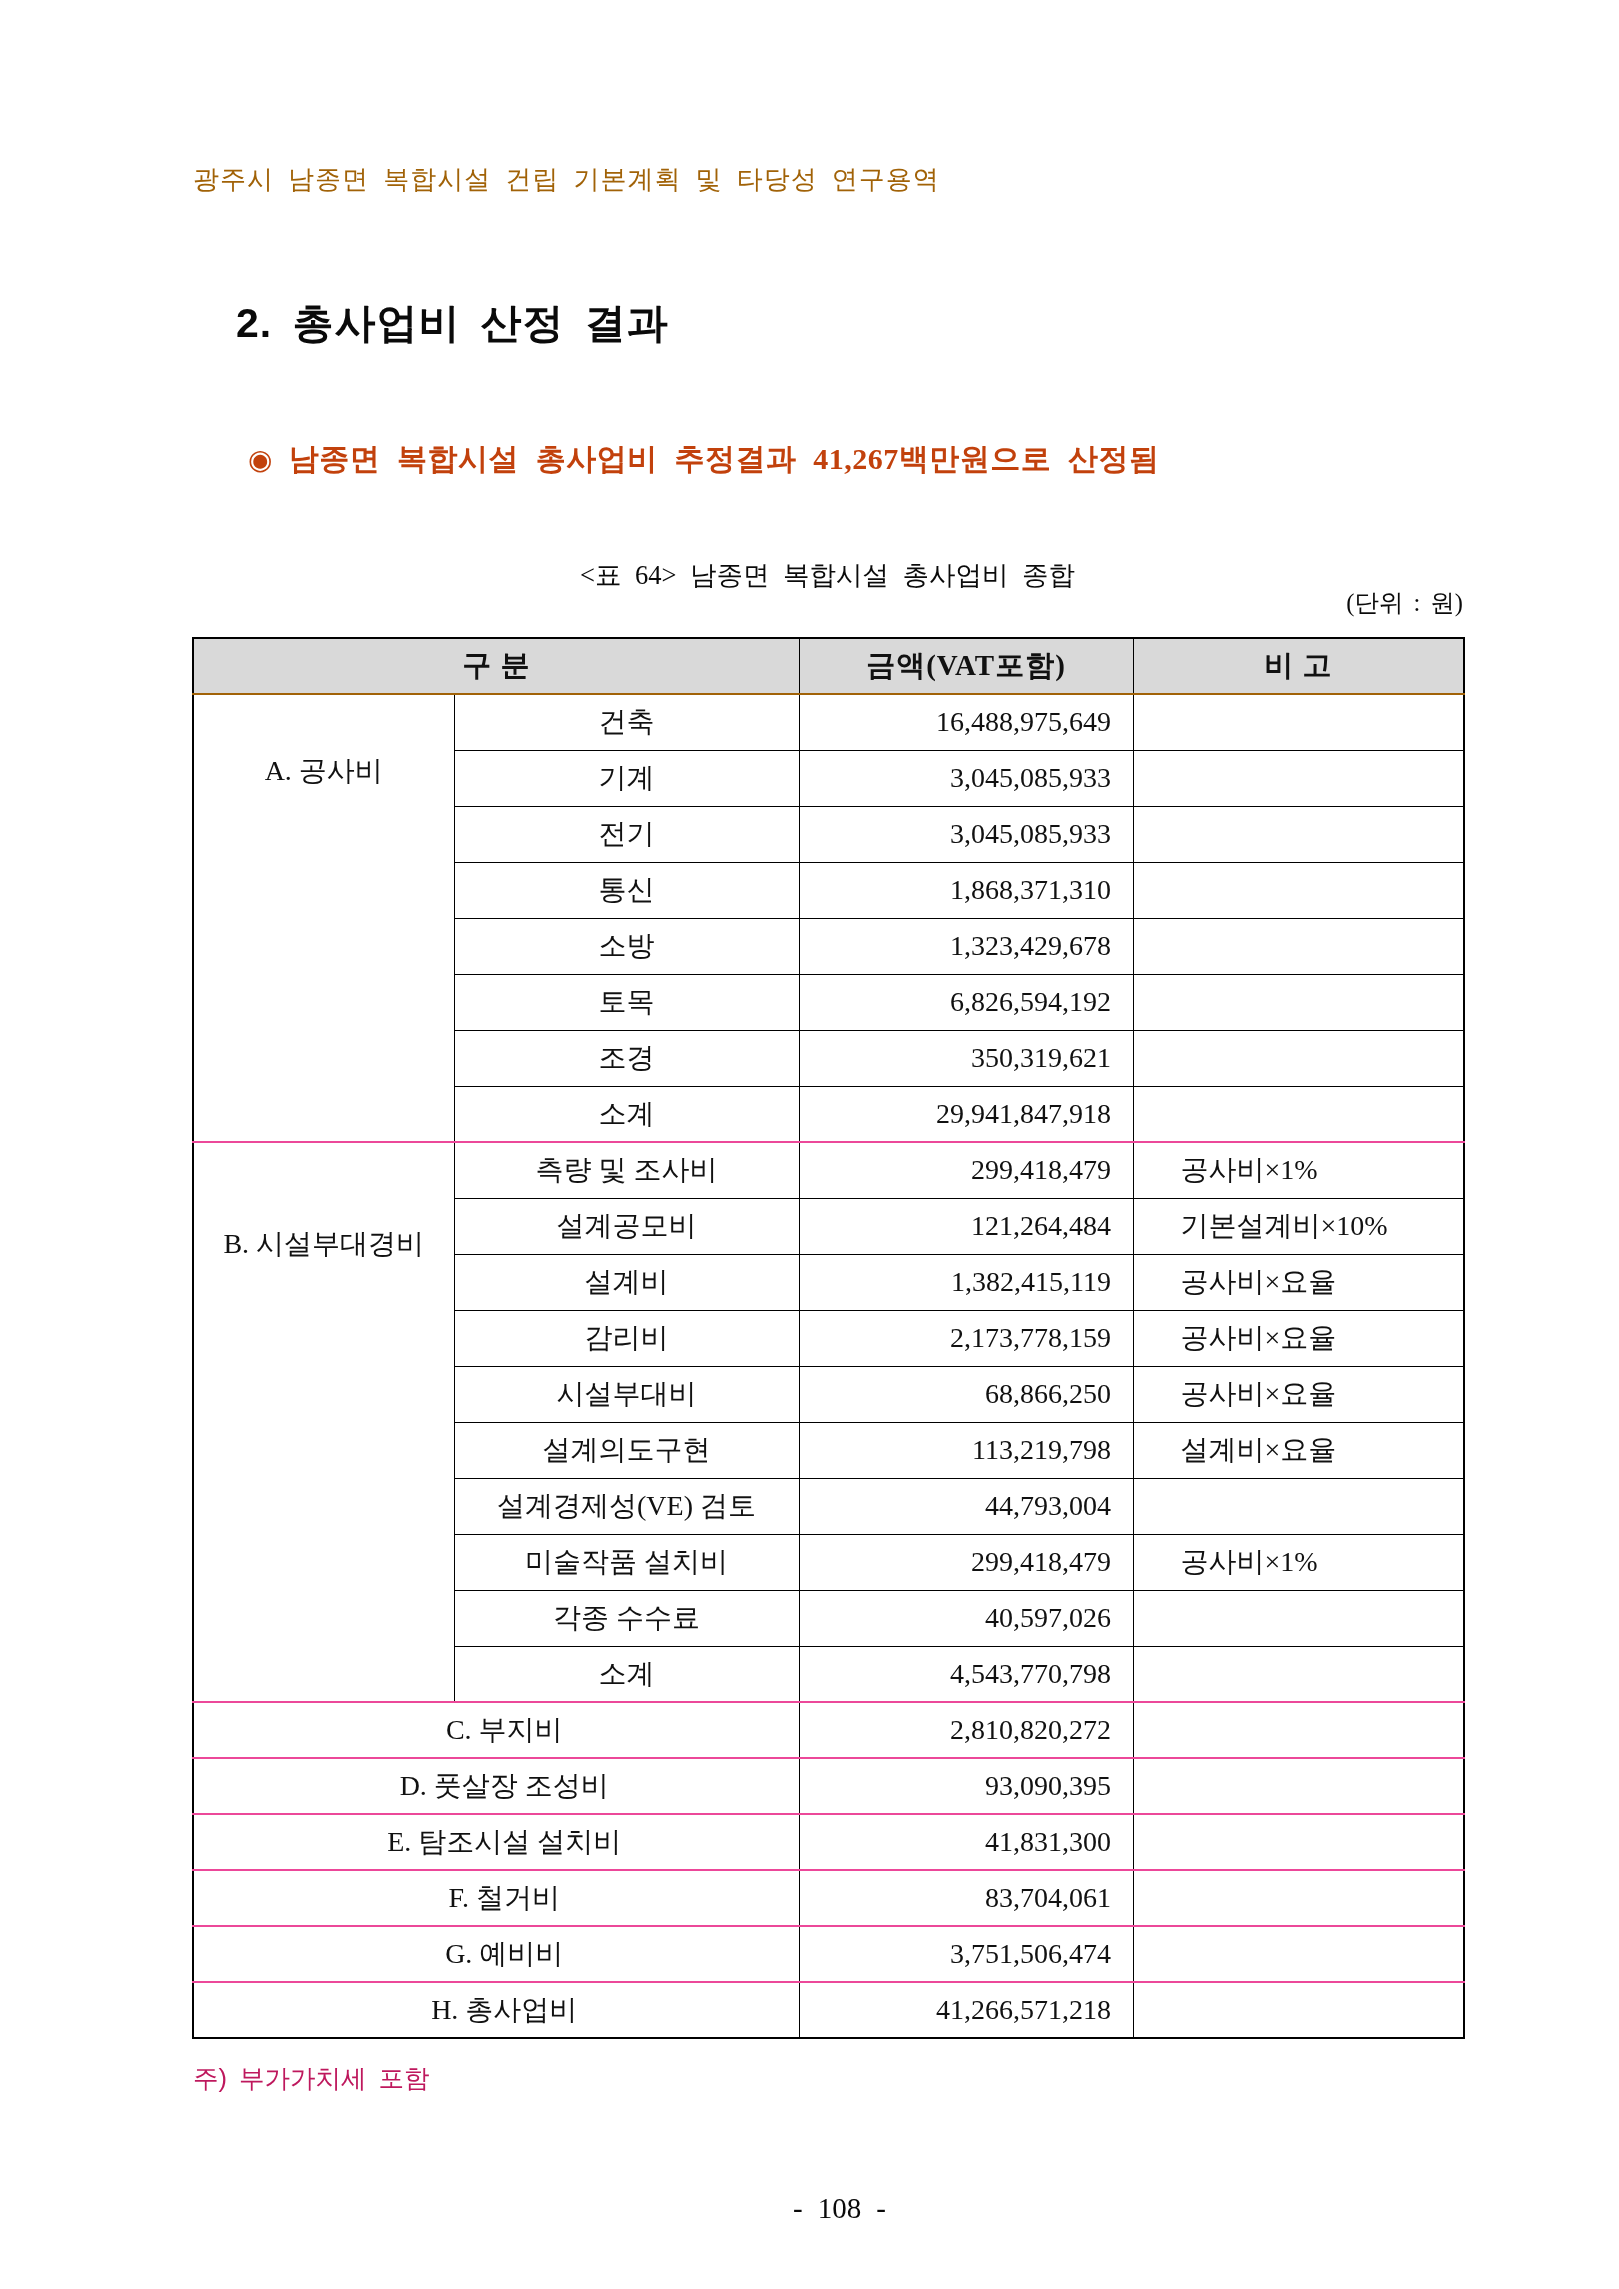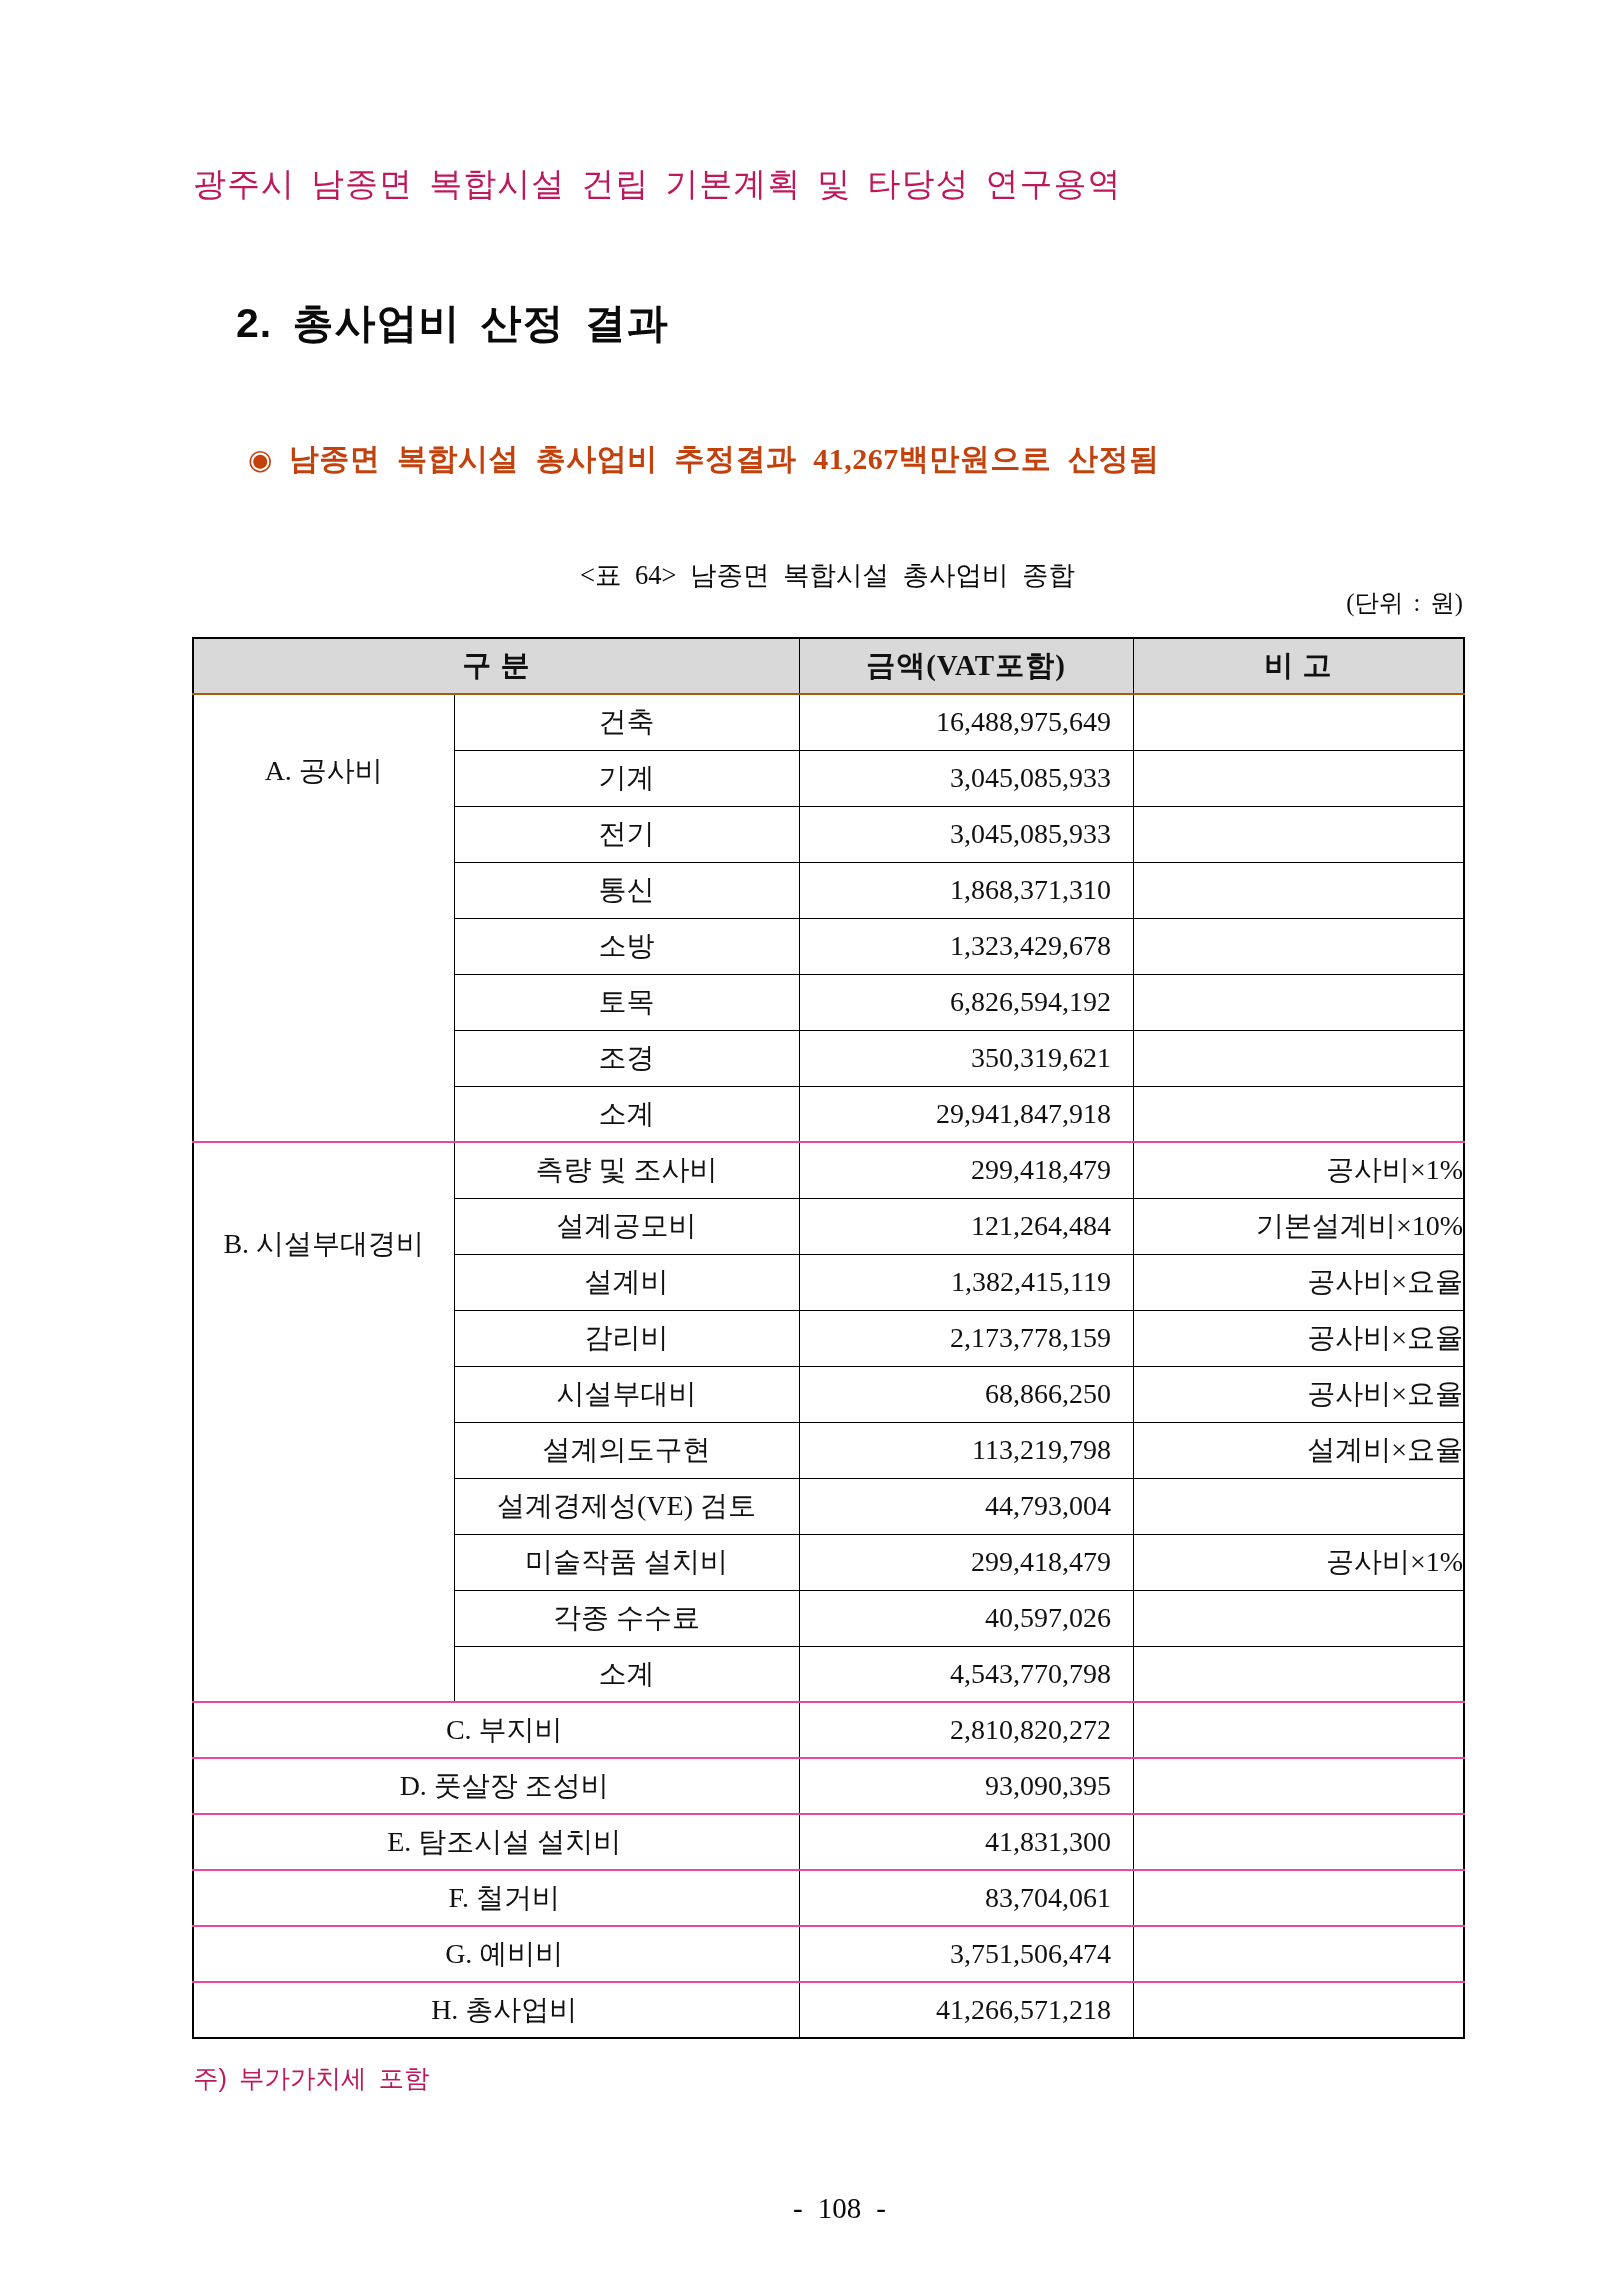--- a/index.html
+++ b/index.html
@@ -6,21 +6,21 @@
   html, body { background: #ffffff; }
   body {
     width: 1619px; height: 2290px;
     position: relative;
     font-family: "Liberation Serif", "DejaVu Serif", serif;
     color: #111111;
   }
   .doc-header {
     position: absolute; left: 193px; top: 162px;
     font-family: "Liberation Sans", "DejaVu Sans", sans-serif;
-    font-size: 33px; color: #be185d; letter-spacing: 1px;
+    font-size: 26px; color: #a16207; letter-spacing: 1px;
     word-spacing: 5.9px;
   }
   .title {
     position: absolute; left: 193px; top: 296px;
     font-family: "Liberation Sans", "DejaVu Sans", sans-serif;
     font-size: 41px; font-weight: bold; color: #0a0a0a;
     letter-spacing: 1px; word-spacing: 7.8px; margin-left: 43px;
   }
   .bullet {
     position: absolute; left: 248px; top: 439px;
@@ -51,21 +51,21 @@
   table.cost thead th {
     background: #d9d9d9;
     font-weight: bold;
     text-align: center;
     font-size: 29px;
     border-bottom: 2px solid #a16207;
     letter-spacing: 1px;
   }
   td.item-cell { text-align: center; }
   td.amount-cell { text-align: right; padding-right: 21.6px; }
-  td.note-cell { text-align: right; font-size: 26.5px; }
+  td.note-cell { text-align: left; font-size: 26.5px; padding-left: 47px; }
   td.group-label {
     vertical-align: top; text-align: center; font-size: 28px;
   }
   td.group-label.g0 { padding-top: 57px; }
   td.group-label.g1 { padding-top: 82px; }
   td.sum-label { text-align: center; padding-left: 16px; }
   tr.section-start td { border-top: 2px solid #ec4899; }
   .footnote {
     position: absolute; left: 193px; top: 2061px;
     font-family: "Liberation Sans", "DejaVu Sans", sans-serif;

